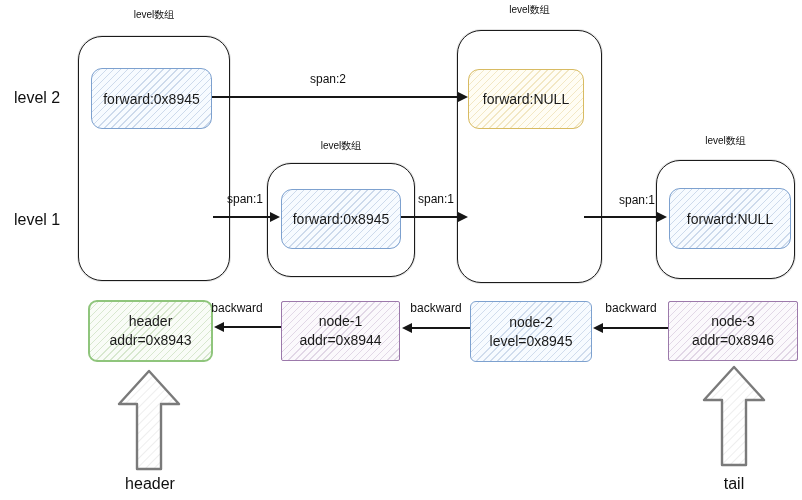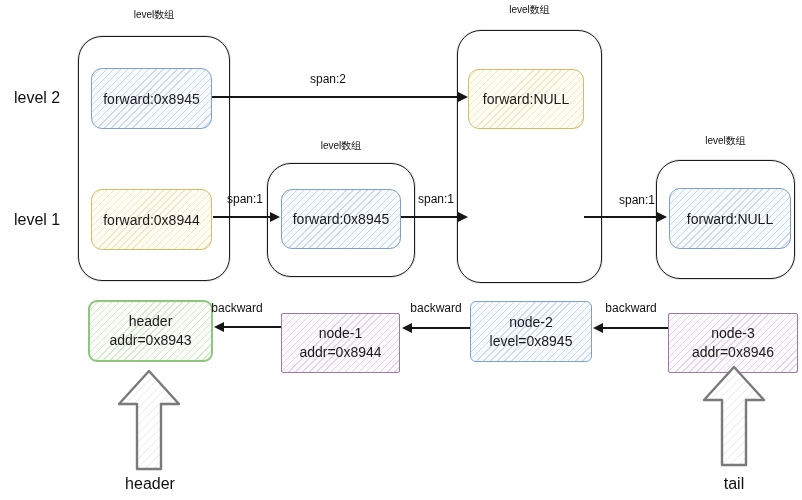--- a/index.html
+++ b/index.html
@@ -18,21 +18,21 @@
   .cell.blue   { border:1.7px solid #7da1cf;
                  background: repeating-linear-gradient(135deg, rgba(108,142,191,.30) 0 1px, rgba(0,0,0,0) 1px 5px), #f7fbff; }
   .cell.yellow { border:1.7px solid #d8bb62;
                  background: repeating-linear-gradient(135deg, rgba(214,182,86,.30) 0 1px, rgba(0,0,0,0) 1px 5px), #fffdf4; }
 
   .node { position:absolute; z-index:2; display:flex; flex-direction:column; align-items:center; justify-content:center;
           font-size:14px; line-height:19px; color:#1a1a1a; }
   .node.green  { border:2px solid #8fc57c; border-radius:9px;
                  background: repeating-linear-gradient(135deg, rgba(130,179,102,.28) 0 1px, rgba(0,0,0,0) 1px 5px), #f9fcf7; }
   .node.purple { border:1.7px solid #9c79ab; border-radius:2px;
-                 background: repeating-linear-gradient(135deg, rgba(150,115,166,.25) 0 1px, rgba(0,0,0,0) 1px 5px), #fbf9fc; margin-top: 12px; }
+                 background: repeating-linear-gradient(135deg, rgba(150,115,166,.25) 0 1px, rgba(0,0,0,0) 1px 5px), #fbf9fc; }
   .node.blue   { border:1.7px solid #7da1cf; border-radius:6px;
                  background: repeating-linear-gradient(135deg, rgba(108,142,191,.28) 0 1px, rgba(0,0,0,0) 1px 5px), #f7fbff; }
 
   .hline { position:absolute; height:2px; background:#161616; z-index:3; }
   .head-r { position:absolute; width:0; height:0; z-index:3;
             border-left:10px solid #161616; border-top:5px solid transparent; border-bottom:5px solid transparent; }
   .head-l { position:absolute; width:0; height:0; z-index:3;
             border-right:10px solid #161616; border-top:5px solid transparent; border-bottom:5px solid transparent; }
   .arrow-lab { position:absolute; font-size:12px; text-align:center; color:#0f0f0f; z-index:3; }
 
@@ -59,21 +59,20 @@
   <div class="lab" style="left:267px; top:139px; width:148px;">level数组</div>
   <div class="lab" style="left:457px; top:3px; width:145px;">level数组</div>
   <div class="lab" style="left:656px; top:134px; width:139px;">level数组</div>
 
   <div class="container-box" style="left:78px; top:36px; width:152px; height:245px;"></div>
   <div class="container-box" style="left:267px; top:163px; width:148px; height:114px;"></div>
   <div class="container-box" style="left:457px; top:30px; width:145px; height:253px;"></div>
   <div class="container-box" style="left:656px; top:160px; width:139px; height:119px;"></div>
 
   <div class="cell blue" style="left:91px;  top:68px;  width:121px; height:61px;">forward:0x8945</div>
-  <div class="cell yellow" style="left:91px;  top:189px; width:121px; height:61px;">forward:0x8944</div>
   <div class="cell blue" style="left:281px; top:189px; width:120px; height:60px;">forward:0x8945</div>
   <div class="cell yellow" style="left:468px; top:69px;  width:116px; height:60px;">forward:NULL</div>
   <div class="cell blue" style="left:669px; top:188px; width:122px; height:61px;">forward:NULL</div>
 
   <div class="arrow-lab" style="left:293px; top:72px; width:70px;">span:2</div>
   <div class="hline" style="left:212px; top:96px; width:246px;"></div>
   <div class="head-r" style="left:458px; top:92px;"></div>
 
   <div class="arrow-lab" style="left:214px; top:192px; width:62px;">span:1</div>
   <div class="hline" style="left:213px; top:216px; width:57px;"></div>

